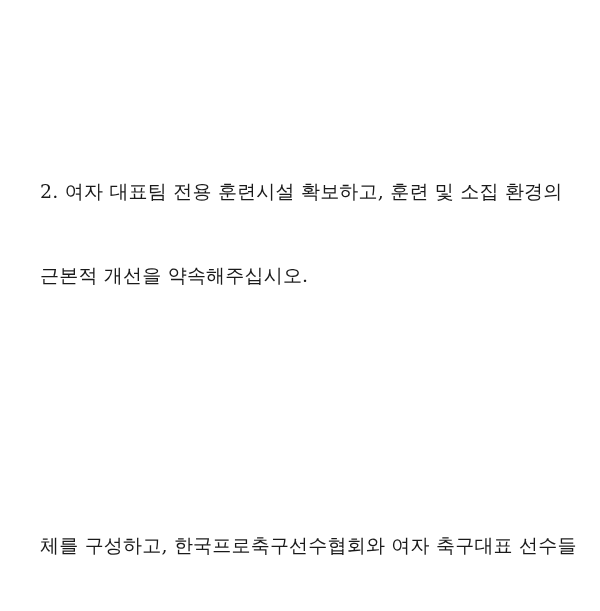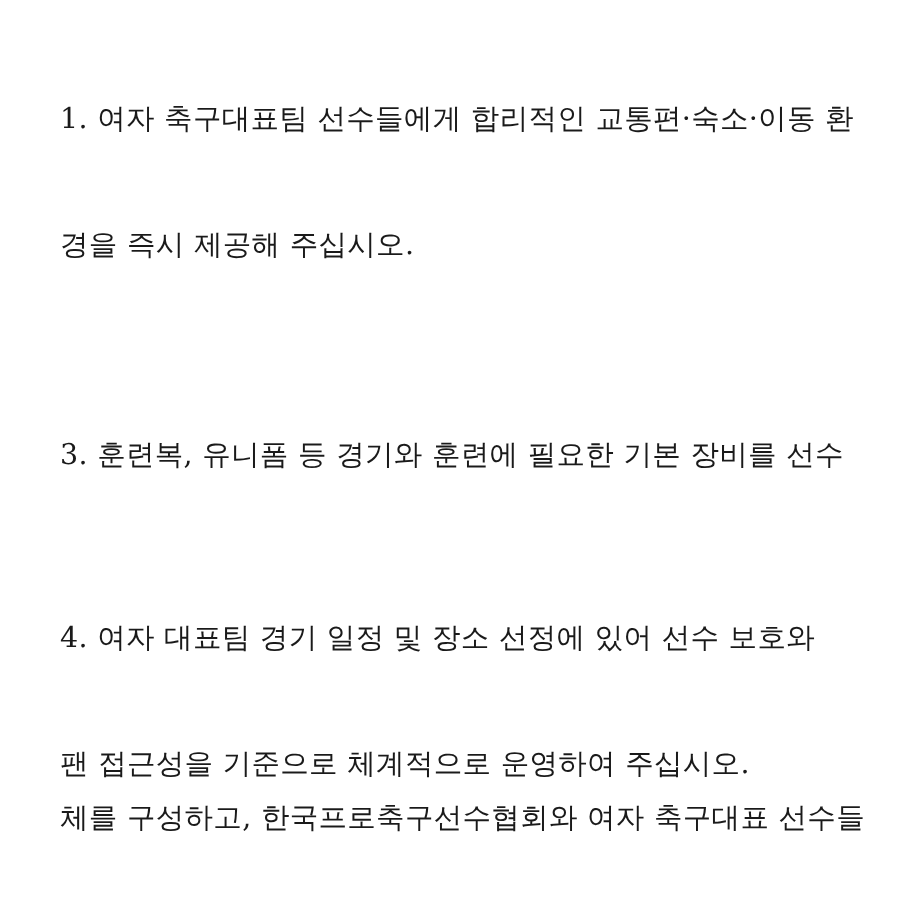--- a/index.html
+++ b/index.html
@@ -13,28 +13,23 @@
     position:absolute; left:40px; width:545px;
     font-size:19px; line-height:42px; letter-spacing:0.2px;
     word-break:keep-all; white-space:pre-line;
   }
   .line { display:block; white-space:nowrap; }
 </style>
 </head>
 <body>
 
 <div class="doc">
-  <div class="para" style="top:16px;">
-    <span class="line">1. 여자 축구대표팀 선수들에게 합리적인 교통편·숙소·이동 환</span>
-    <span class="line">경을 즉시 제공해 주십시오.</span>
+  <div class="para" style="top:128px;">
+    <span class="line">2. 여자 대표팀 전용 훈련시설 확보하고, 훈련 및 소집 환경의</span>
+    <span class="line">근본적 개선을 약속해주십시오.</span>
   </div>
   <div class="para" style="top:240px;">
-    <span class="line">3. 훈련복, 유니폼 등 경기와 훈련에 필요한 기본 장비를 선수</span>
-  </div>
-  <div class="para" style="top:362px;">
-    <span class="line">4. 여자 대표팀 경기 일정 및 장소 선정에 있어 선수 보호와</span>
-    <span class="line">팬 접근성을 기준으로 체계적으로 운영하여 주십시오.</span>
   </div>
   <div class="para" style="top:482px;">
     <span class="line">체를 구성하고, 한국프로축구선수협회와 여자 축구대표 선수들</span>
     
   </div>
 </div>
 
 </body></html>

